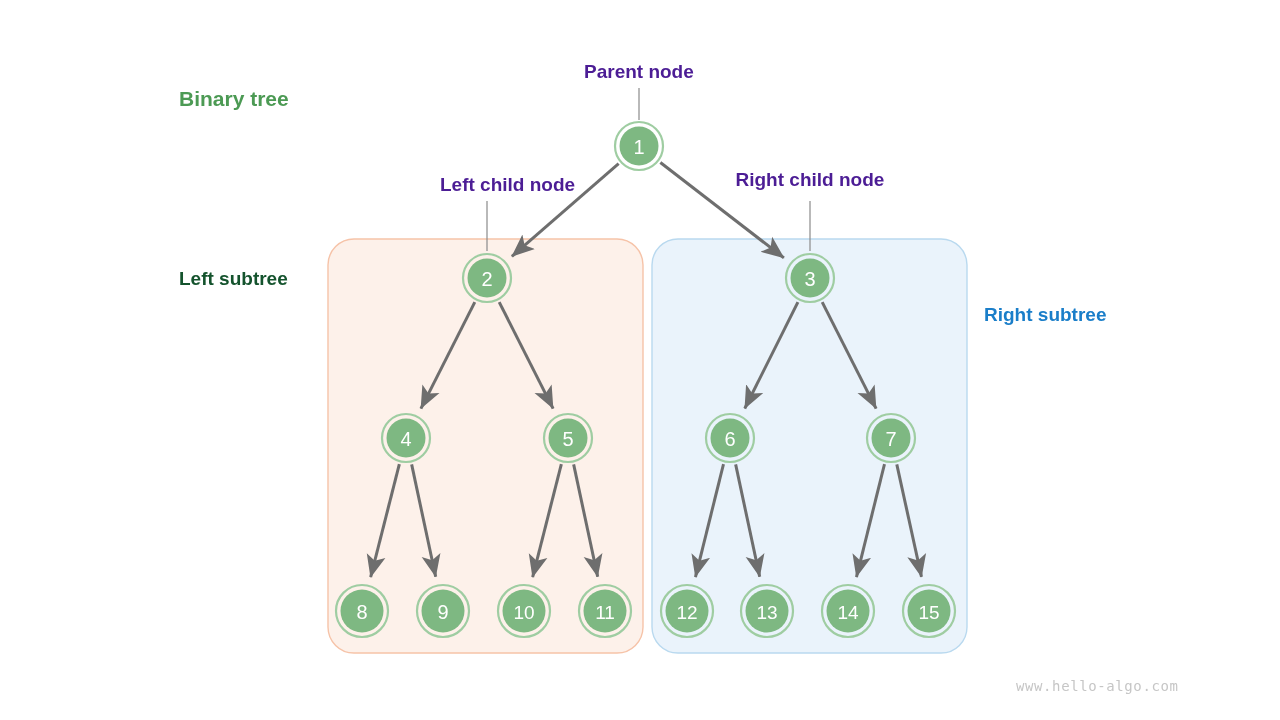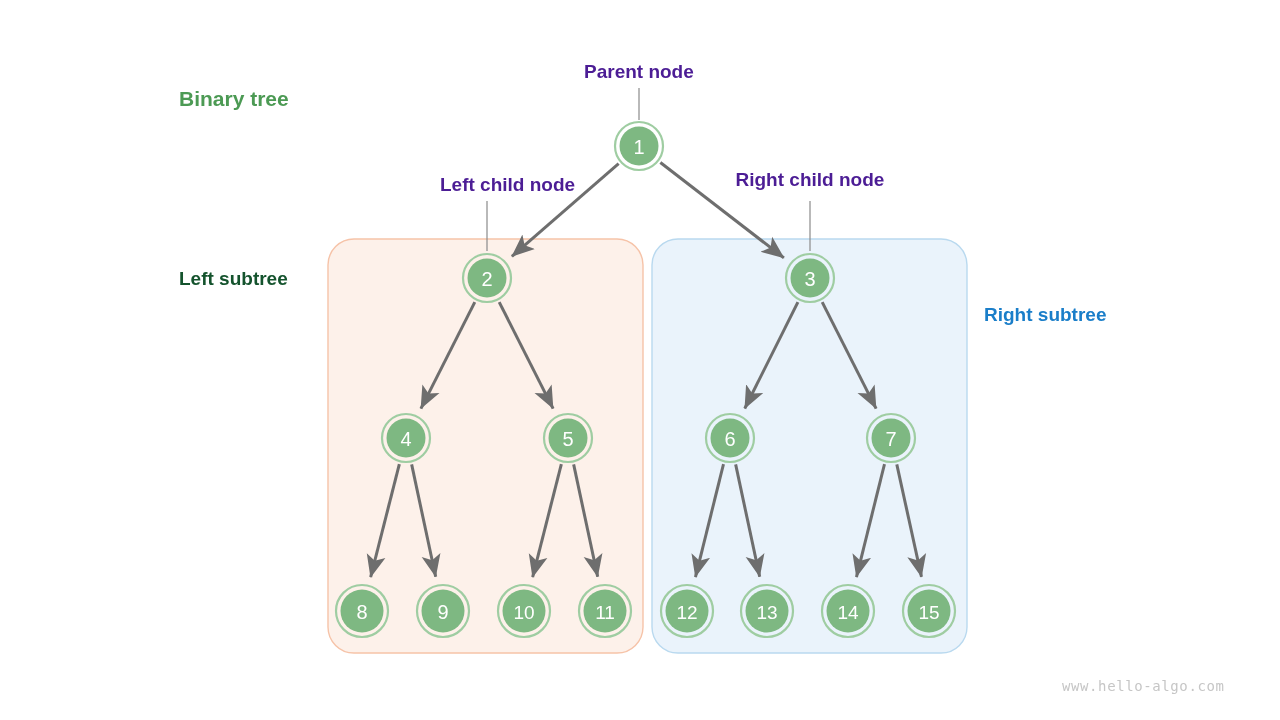--- a/index.html
+++ b/index.html
@@ -184,15 +184,15 @@
   <div class="label-text anno-label" id="parent-node-label" style="top: 62px; left: 584px;">Parent node</div>
 
   <div class="label-text anno-label" id="left-child-label" style="top: 175px; left: 440px;">Left child node</div>
 
   <div class="label-text anno-label" id="right-child-label" style="top: 170px; left: 735.5px;">Right child node</div>
 
   <div class="label-text left-subtree-label" style="left:179px; top:269px;">Left subtree</div>
 
   <div class="label-text right-subtree-label" style="left:984px; top:269px;margin-top:36px;">Right subtree</div>
 
-  <div class="watermark" style="left:1062px; top:678px;">www.hello-algo.com</div>
+  <div class="watermark" style="left:1016px; top:678px;">www.hello-algo.com</div>
 
 </div>
 
 </body></html>

